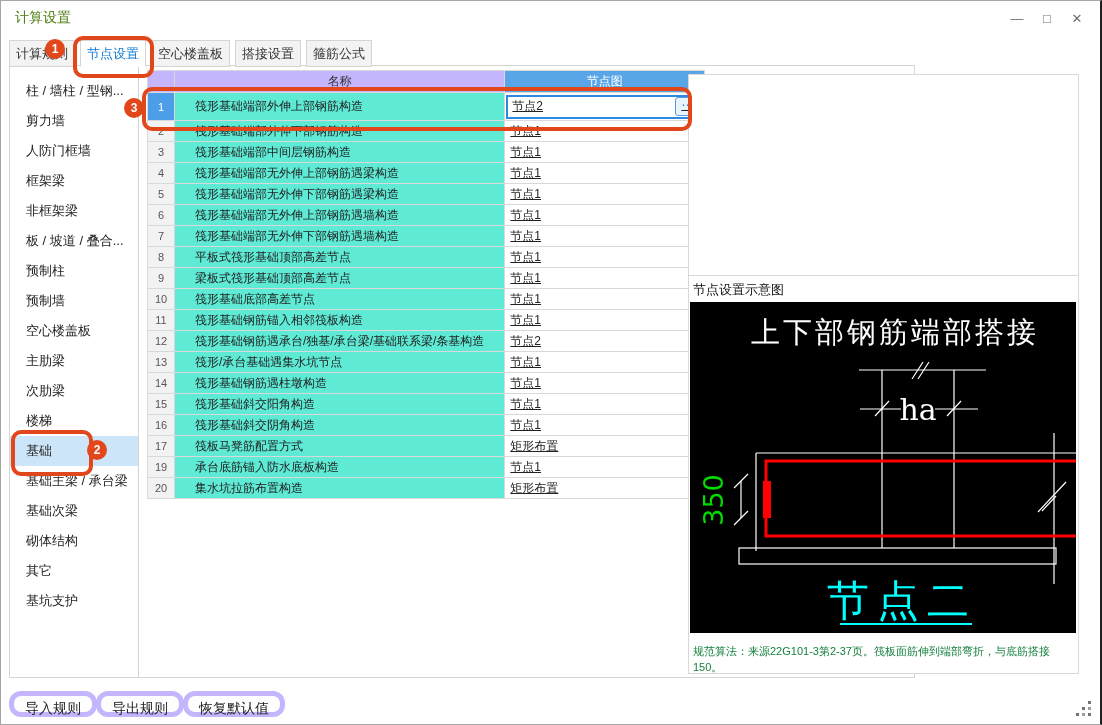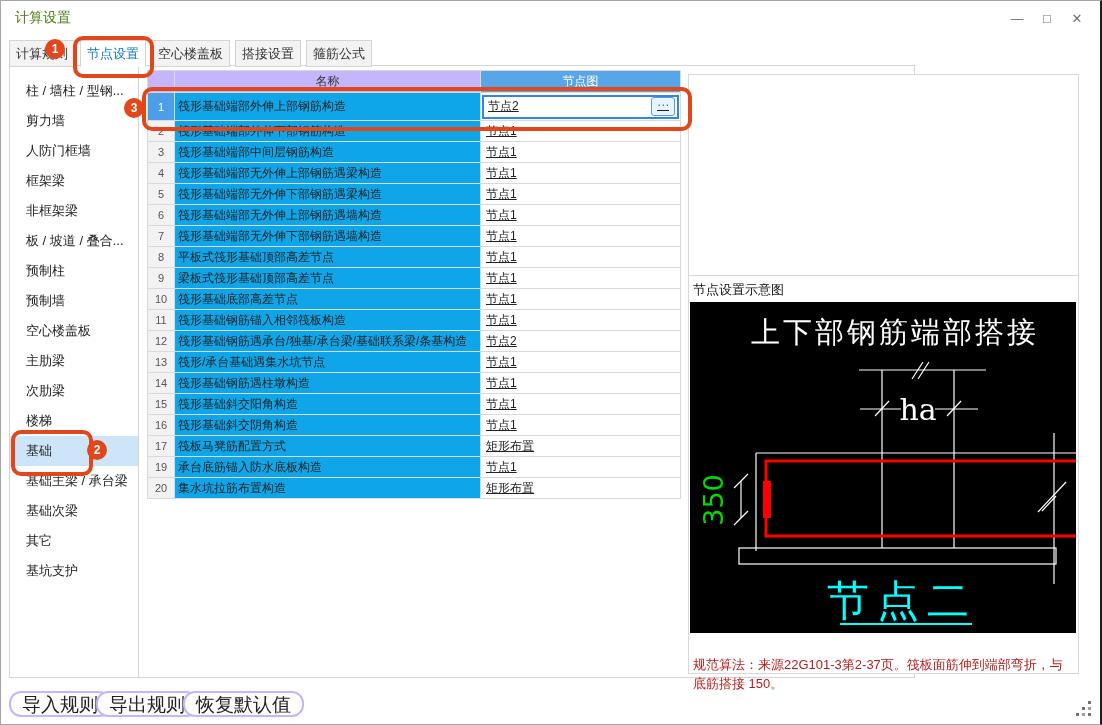--- a/index.html
+++ b/index.html
@@ -21,38 +21,38 @@
            padding-top:10px;box-sizing:border-box;overflow:hidden;}
   .sb-item{height:30px;line-height:30px;padding-left:16px;font-size:13px;color:#222;white-space:nowrap;cursor:pointer;}
   .sb-item.sel{background:#cde5f8;}
   
   .grid{position:absolute;left:137px;top:4px;border-collapse:collapse;table-layout:fixed;font-size:12px;color:#222;}
   .grid th,.grid td{border:1px solid #d9d9d9;padding:0;box-sizing:border-box;}
   .grid thead th{height:22px;background:#c4b5fd;font-weight:normal;font-size:12px;color:#333;}
   .grid thead th.node-h{background:#58a6e8;color:#fff;}
   .grid td{height:21px;}
   .grid td.num{background:#f2f2f2;text-align:center;color:#555;font-size:11px;}
-  .grid td.name{background:#0ea5e9;padding:0 3px;overflow:hidden;white-space:nowrap;}
+  .grid td.name{background:#5eead4;padding:0 20px;overflow:hidden;white-space:nowrap;}
   .grid td.val{padding:0 5px;white-space:nowrap;text-decoration:underline;}
   .grid tr.editing-row td{height:28px;}
   .grid tr.editing-row td.num{background:#4d9ee9;color:#fff;}
   .grid tr.editing-row td.val{padding:0 1px;}
   .editor{display:flex;align-items:center;justify-content:space-between;border:2px solid #2b8ae0;
           height:24px;padding:0 2px 0 4px;box-sizing:border-box;background:#fff;}
   .ellipsis-btn{width:22px;height:17px;border:1px solid #5a9be0;border-radius:3px;background:#eaf4fd;
           color:#2a7fd4;font-size:12px;line-height:14px;text-align:center;cursor:pointer;flex:none;}
   
   .rpanel{position:absolute;left:678px;top:8px;width:391px;height:600px;border:1px solid #d8d8d8;box-sizing:border-box;background:#fff;}
   .rpanel-top{height:200px;border-bottom:1px solid #d8d8d8;}
   .preview-label{margin:5px 0 3px 4px;font-size:13px;color:#111;}
   svg.diagram{display:block;margin-left:1px;background:#000;}
-  .desc{padding:23px 8px 0 4px;font-size:13px;color:#b91c1c;line-height:1.45;}
+  .desc{padding:11px 8px 0 4px;font-size:11px;color:#15803d;line-height:1.45;}
   
   .footer-btn{position:absolute;top:690px;height:26px;min-width:76px;padding:0 11px;background:#fefefe;
-          border:2px solid #c4b5fd;border-radius:12px;font-size:19px;color:#222;box-sizing:border-box;
+          border:5px solid #c4b5fd;border-radius:12px;font-size:14px;color:#222;box-sizing:border-box;
           line-height:24px;text-align:center;cursor:pointer;}
   .fb1{left:8px}.fb2{left:95px}.fb3{left:182px}
   
   .ann-rect{position:absolute;border:4px solid #e2471b;border-radius:10px;z-index:5;pointer-events:none;}
   .ann-circle{position:absolute;width:20px;height:20px;border-radius:50%;background:#e2471b;color:#fff;
           font-size:12px;font-weight:bold;display:flex;align-items:center;justify-content:center;z-index:6;pointer-events:none;}
   .ar-tab{left:72px;top:35px;width:73px;height:34px;}
   .ac-1{left:44px;top:38px;}
   .ar-sidebar{left:10px;top:429px;width:74px;height:38px;}
   .ac-2{left:86px;top:439px;}
@@ -93,20 +93,21 @@
         <div class="sb-item">板 / 坡道 / 叠合...</div>
         <div class="sb-item">预制柱</div>
         <div class="sb-item">预制墙</div>
         <div class="sb-item">空心楼盖板</div>
         <div class="sb-item">主肋梁</div>
         <div class="sb-item">次肋梁</div>
         <div class="sb-item">楼梯</div>
         <div class="sb-item sel">基础</div>
         <div class="sb-item">基础主梁 / 承台梁</div>
         <div class="sb-item">基础次梁</div>
+        <div class="sb-item">砌体结构</div>
         <div class="sb-item">其它</div>
         <div class="sb-item">基坑支护</div>
       </div>
 
     <table class="grid">
       <colgroup>
           <col style="width:27px">
           <col style="width:306px">
           <col style="width:200px">
         </colgroup>

